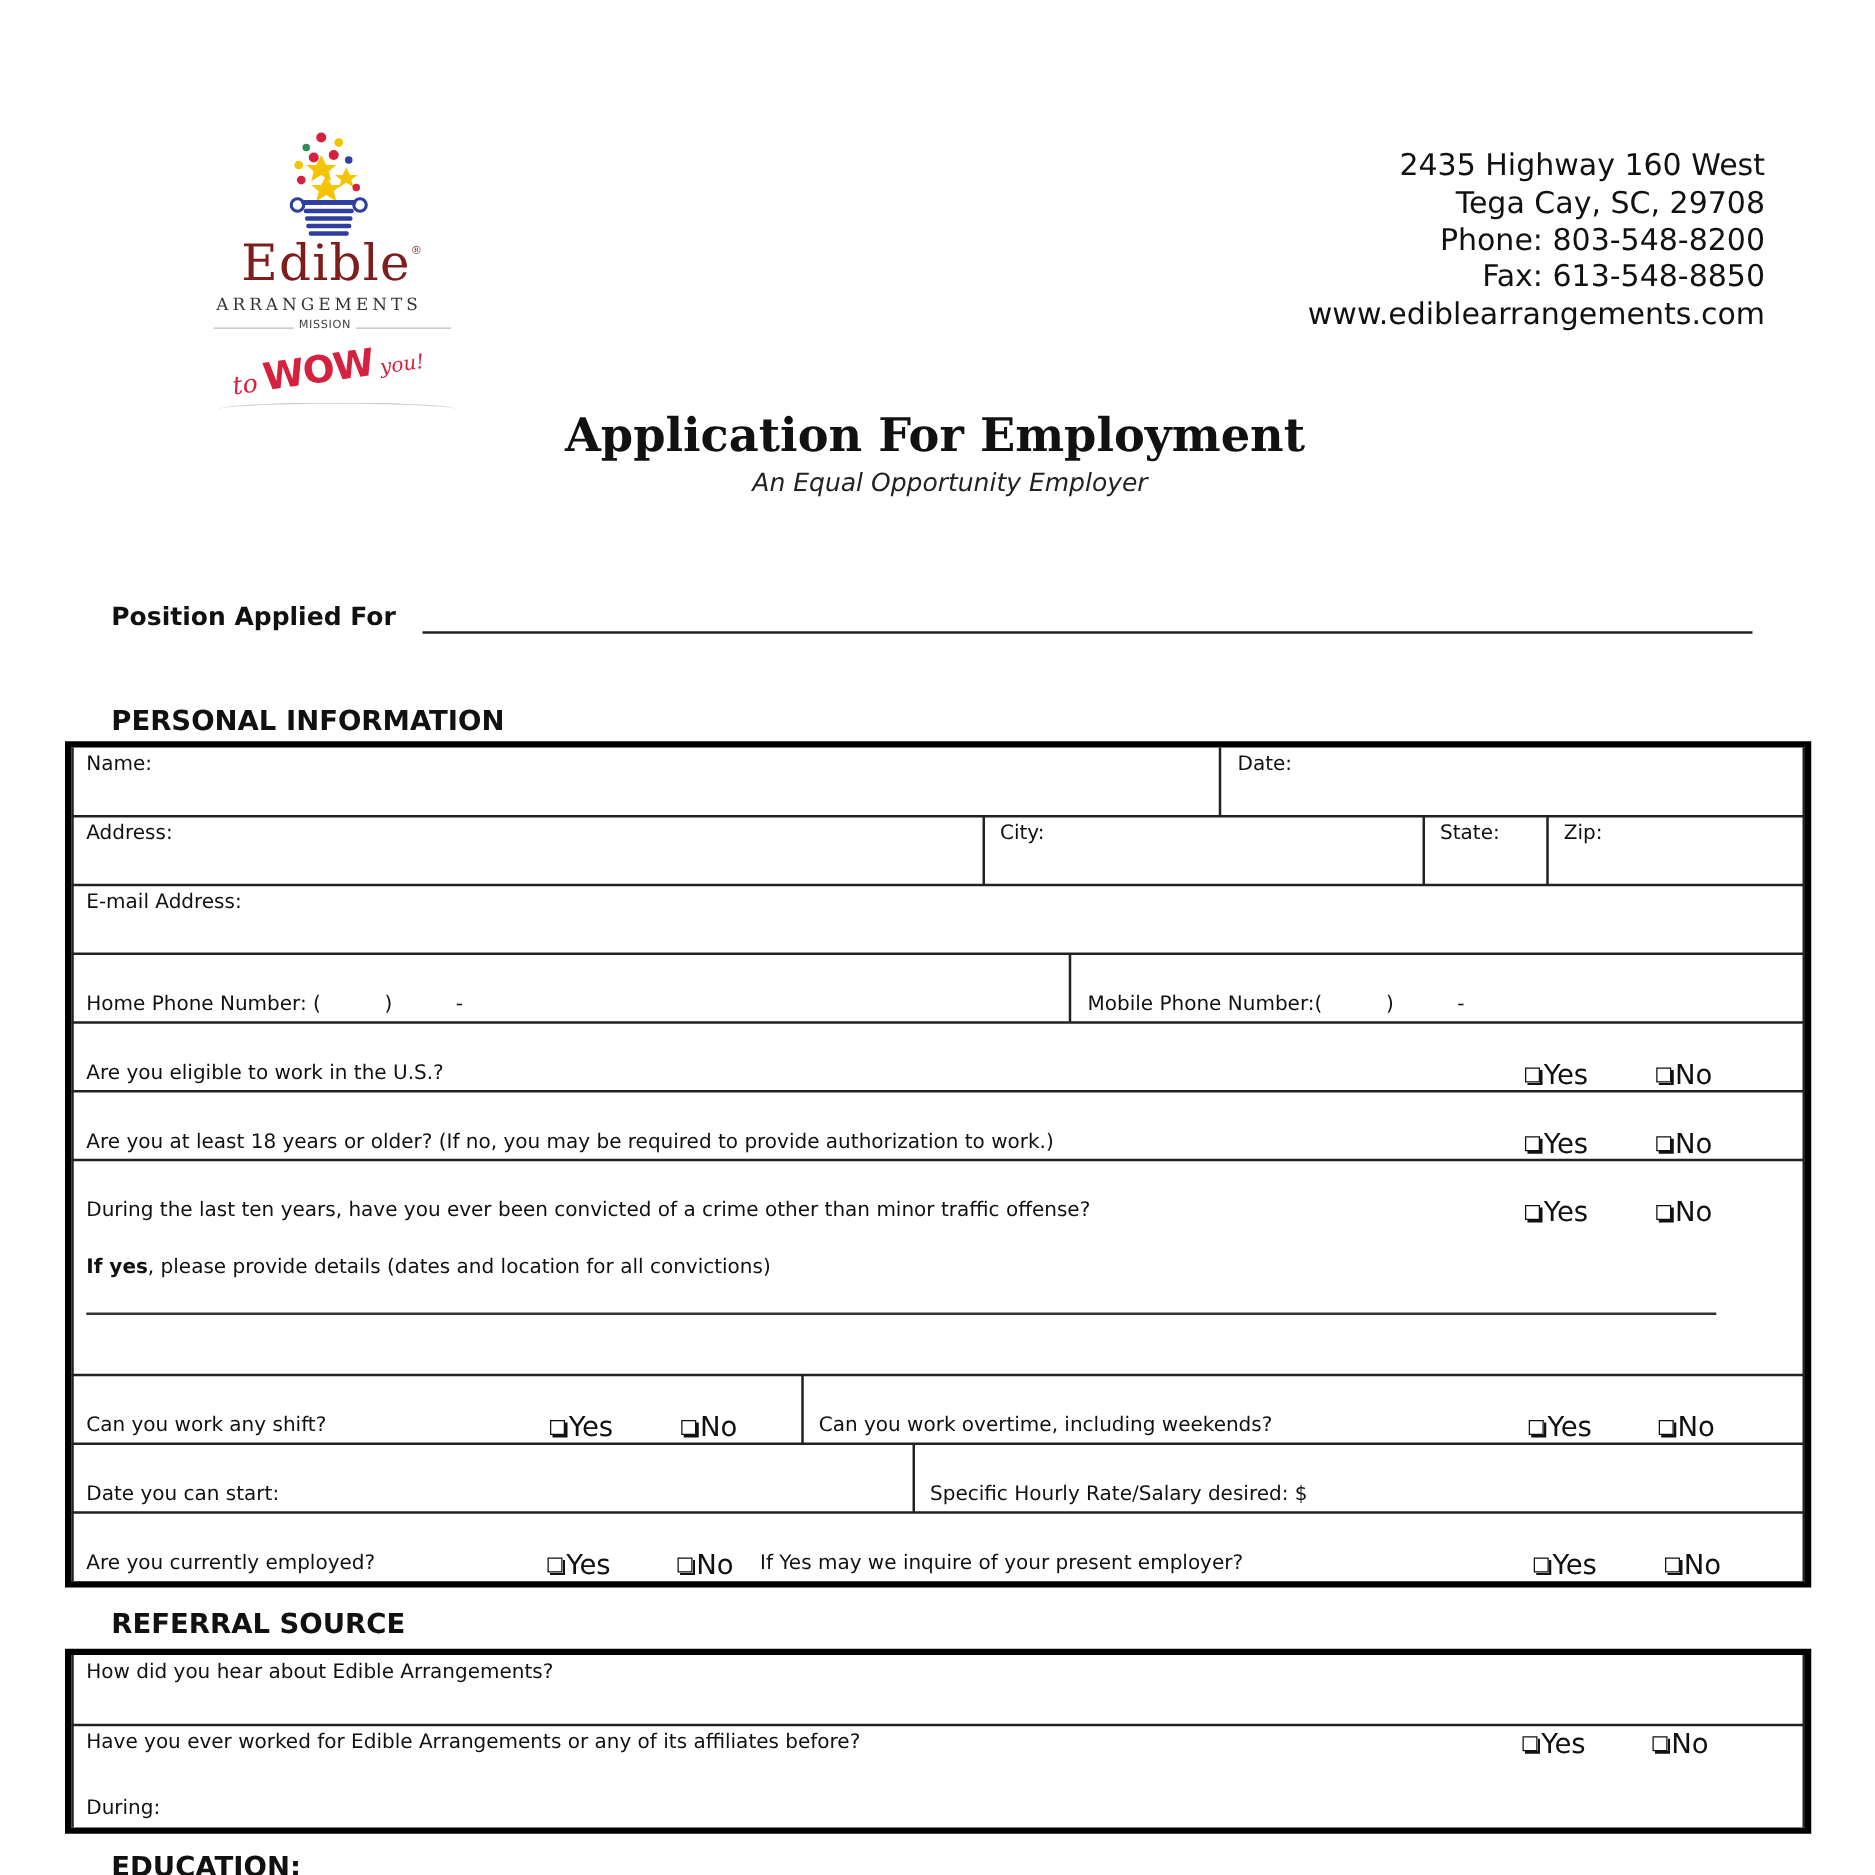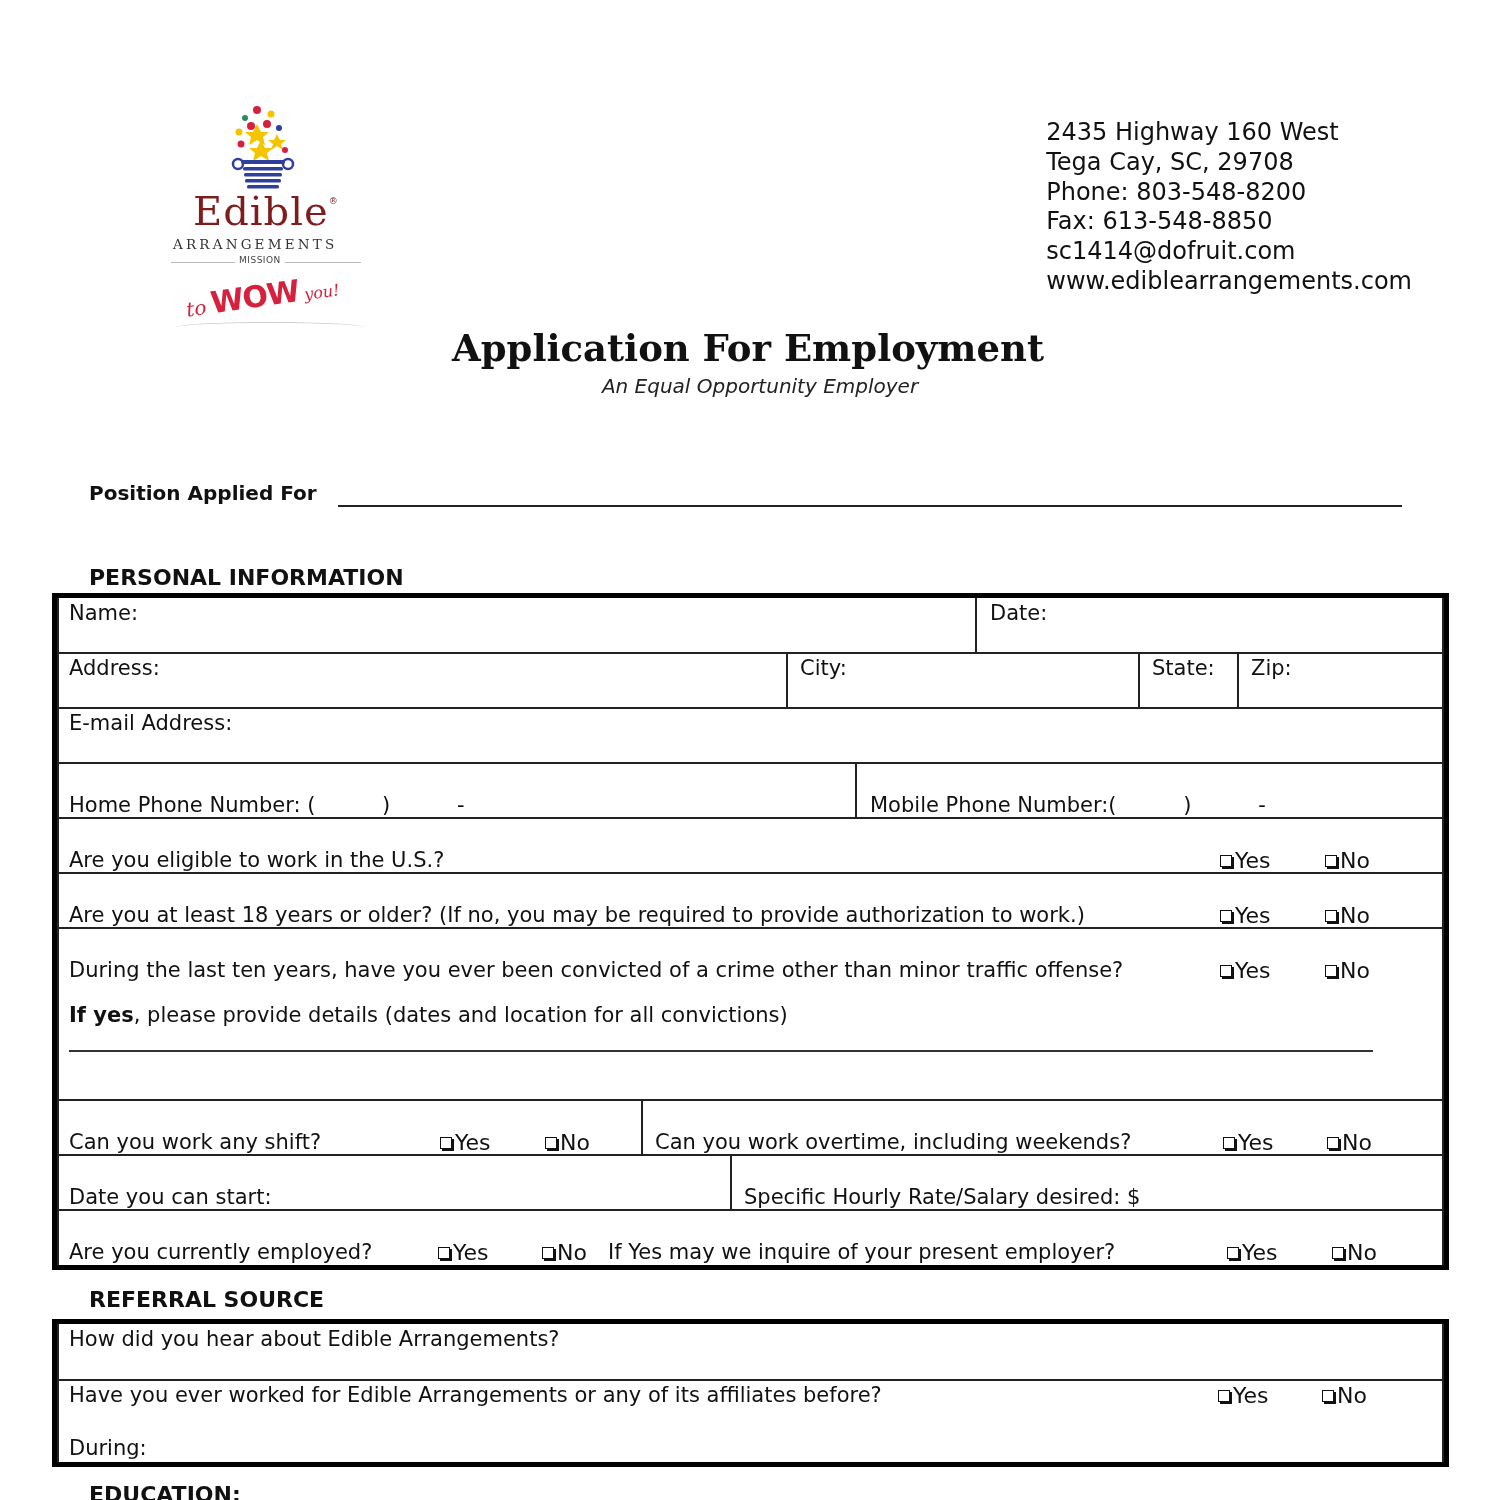--- a/index.html
+++ b/index.html
@@ -17,38 +17,38 @@
   .logo-mission { position:absolute; left:70px; top:155px; padding:0 4px; background:#fff;
                   font-size:9px; color:#444; letter-spacing:0.5px; }
   .logo-wow { position:absolute; left:20px; top:178px; transform:rotate(-8deg); color:#d6213e; }
   .logo-wow .to { font-family:"DejaVu Serif", serif; font-style:italic; font-size:20px; }
   .logo-wow .w { font-family:"DejaVu Sans", sans-serif; font-weight:bold; font-size:30px; letter-spacing:-1px; }
   .logo-wow .you { font-family:"DejaVu Serif", serif; font-style:italic; font-size:16px; }
   .logo-swoosh { position:absolute; left:10px; top:222px; width:190px; height:10px;
                  border-top:1.5px solid #ccc; border-radius:50% 50% 0 0; }
 
   
-  .addr { right:88px; top:118px; font-family:"DejaVu Sans", sans-serif;
+  .addr { right:88px; top:118px; text-align:right; font-family:"DejaVu Sans", sans-serif;
           font-size:24px; line-height:29.8px; color:#111; }
   .addr div { white-space:nowrap; }
 
   .title { left:0; width:1496px; top:326px; text-align:center; font-family:"DejaVu Serif", serif;
            font-weight:bold; font-size:37px; color:#111; }
   .subtitle { left:0; width:1500px; top:374px; text-align:center; font-style:italic; font-size:20px; color:#222;margin-left:10px; }
 
   .position-label { left:89px; top:481px; font-weight:bold; font-size:20px; }
   .position-line { left:338px; top:505px; width:1064px; height:1.5px; background:#222; }
 
   .section-head { font-weight:bold; font-size:22px; color:#111; }
 
   .box { border:5px solid #000; box-sizing:border-box; }
   .hl { height:2px; background:#222; }
   .vl { width:2px; background:#222; }
 
-  .lbl { font-size:21px; color:#111; white-space:nowrap; }
+  .lbl { font-size:16px; color:#111; white-space:nowrap; }
   .chk { font-size:22px; color:#111; white-space:nowrap; }
   .box-glyph { display:inline-block; width:12px; height:12px; border:1.5px solid #111;
                box-shadow:2px 2px 0 #111; margin-right:3px; vertical-align:1px; box-sizing:border-box; }
 </style>
 </head>
 <body>
 
 <div class="abs logo">
   <svg class="abs" style="left:62px;top:4px" width="70" height="86" viewBox="0 0 70 86">
     <circle cx="30" cy="6" r="4" fill="#d6213e"></circle>
@@ -81,21 +81,20 @@
     <span class="you">you!</span>
   </div>
   <div class="logo-swoosh"></div>
 </div>
 
 <div class="abs addr">
   <div>2435 Highway 160 West</div>
   <div>Tega Cay, SC, 29708</div>
   <div>Phone: 803-548-8200</div>
   <div>Fax: 613-548-8850</div>
-  <div>sc1414@dofruit.com</div>
   <div>www.ediblearrangements.com</div>
 </div>
 
 <div class="abs title">Application For Employment</div>
 <div class="abs subtitle">An Equal Opportunity Employer</div>
 
 <div class="abs position-label">Position Applied For</div>
 <div class="abs position-line"></div>
 
 <div class="abs section-head" style="left:89px;top:565px">PERSONAL INFORMATION</div>

